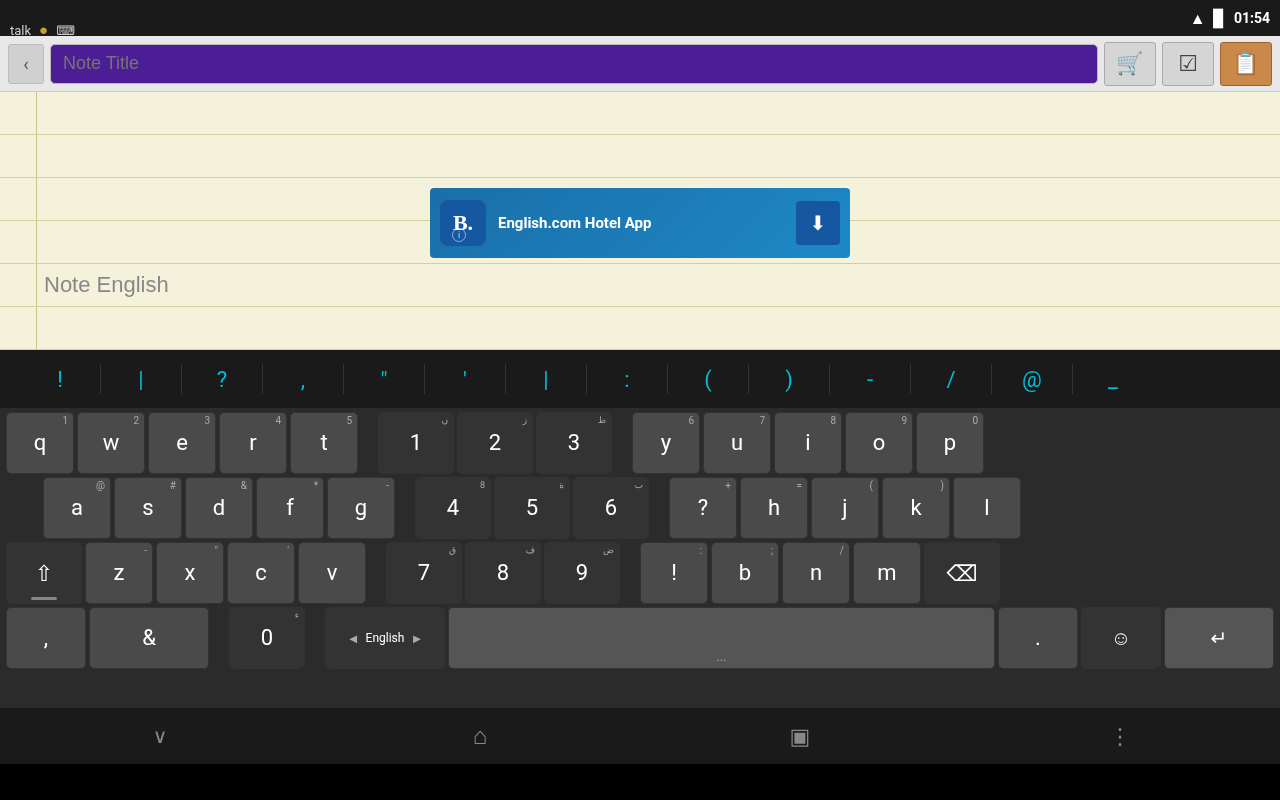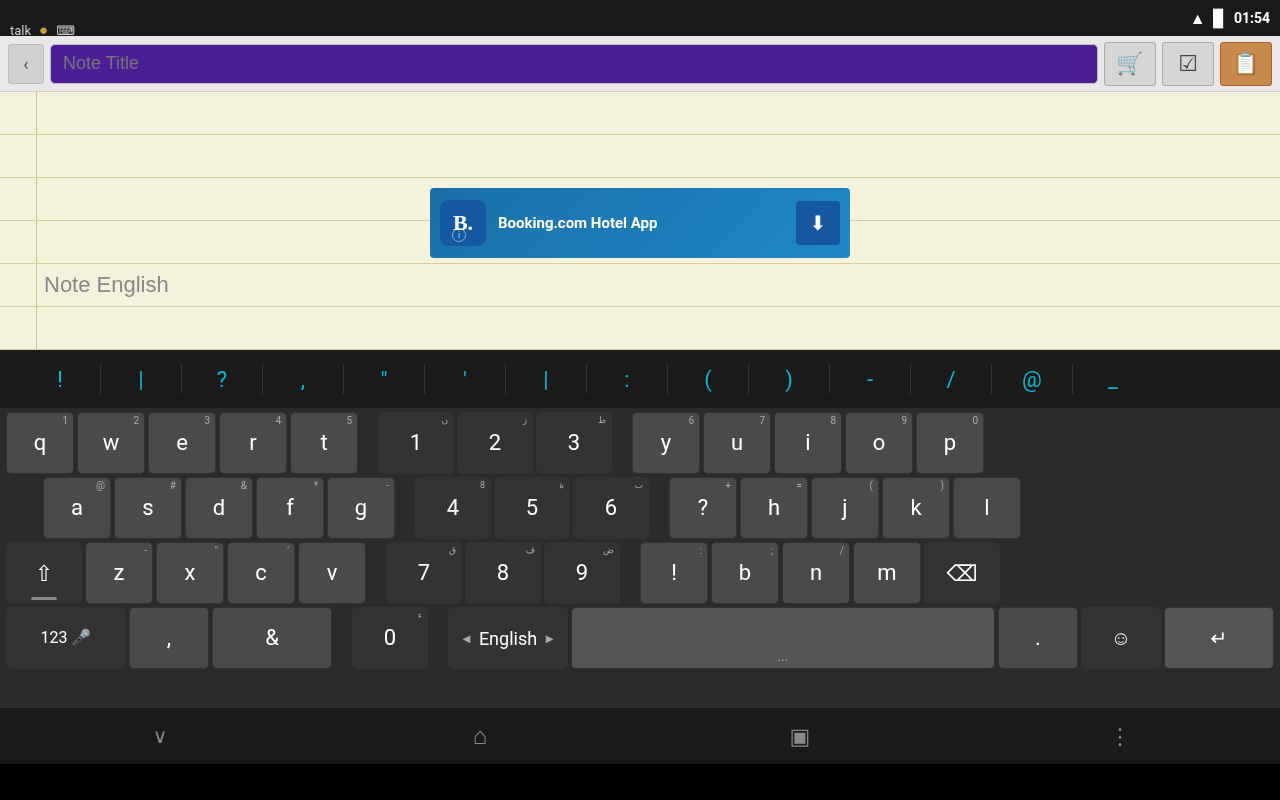--- a/index.html
+++ b/index.html
@@ -301,21 +301,21 @@
       background: #333;
       color: #fff;
       font-size: 15px;
       display: flex;
       flex-direction: column;
       align-items: center;
       justify-content: center;
       gap: 2px;
     }
     .lang-arrow { color: #aaa; font-size: 13px; }
-    .lang-text { font-size: 18px; }
+    .lang-text { font-size: 12px; }
 
     .enter-key { background: #555; }
     .del-key { background: #333; }
     .shift-key { background: #333; }
     .num-key { background: #333; font-size: 15px; }
   </style>
 </head>
 <body>
 
 <div id="status-bar">
@@ -358,21 +358,21 @@
     <div class="note-line"></div>
   </div>
   <div class="note-content-text">Note English</div>
 
   <div id="ad-banner">
     <div style="position:relative;">
       <div class="ad-icon">B.</div>
       <div class="ad-info-icon">i</div>
     </div>
     <div class="ad-text">
-      <div class="ad-title">Booking.com Hotel App</div>
+      <div class="ad-title">English.com Hotel App</div>
     </div>
     <div class="ad-download-btn">
       <span>⬇</span>
     </div>
   </div>
 </div>
 
 <div id="symbol-row">
   <span class="sym-key">!</span>
   <span class="sym-divider"></span>
@@ -582,23 +582,20 @@
         <span class="key-main">m</span>
       </div>
 
     <div class="key key-w-del del-key">
       <span style="font-size:22px; color:#fff;">⌫</span>
     </div>
   </div>
 
   <div class="kb-row">
 
-    <div class="key key-w-2 num-key">
-      <span class="key-main" style="font-size:16px; color:#fff;">123 🎤</span>
-    </div>
 
     <div class="key key-w-comma">
       <span class="key-main">,</span>
     </div>
 
     <div class="key key-w-amp">
       <span class="key-main">&amp;</span>
     </div>
 
     <div style="width:14px;"></div>

